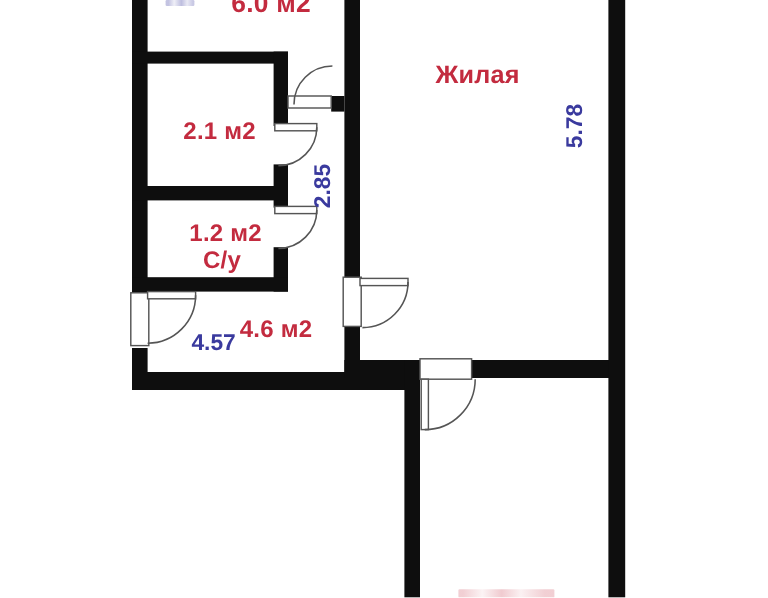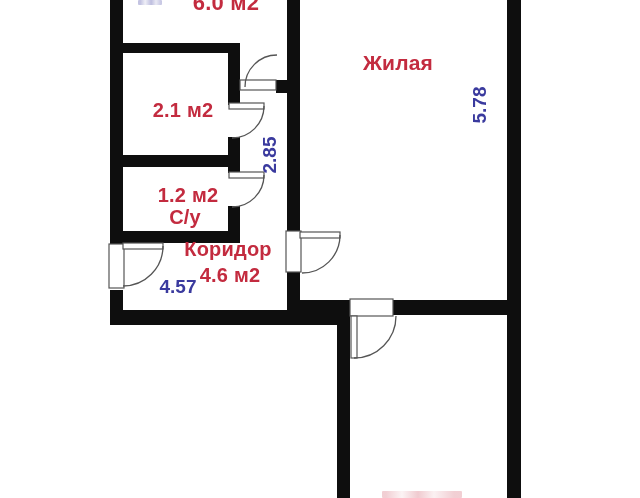--- a/index.html
+++ b/index.html
@@ -107,21 +107,20 @@
     </g>
   </svg>
 
   <div class="lbl top-clip" style="left:226px; top:-9px;">6.0 м2</div>
 
   <div class="lbl" style="left:183px; top:110px;">2.1 м2</div>
 
   <div class="lbl" style="left:185px; top:178px;margin-top:39px;">С/у</div>
   <div class="lbl" style="left:188px; top:195px;">1.2 м2</div>
 
-  <div class="lbl" style="left:228px; top:249px;">Коридор</div>
   <div class="lbl" style="left:230px; top:275px;">4.6 м2</div>
 
   <div class="lbl big" style="left:398px; top:63px;text-align:center;">Жилая</div>
 
   <div class="dim" style="left:178px; top:287px;">4.57</div>
   <div class="dim vert" style="left:270px; top:155px;">2.85</div>
   <div class="dim vert" style="left:480px; top:105px;">5.78</div>
 
   <div class="artifact blue" style="left:138px; top:0; width:24px; height:5px;"></div>
   <div class="artifact red" style="left:382px; top:491px; width:80px; height:7px;"></div>

